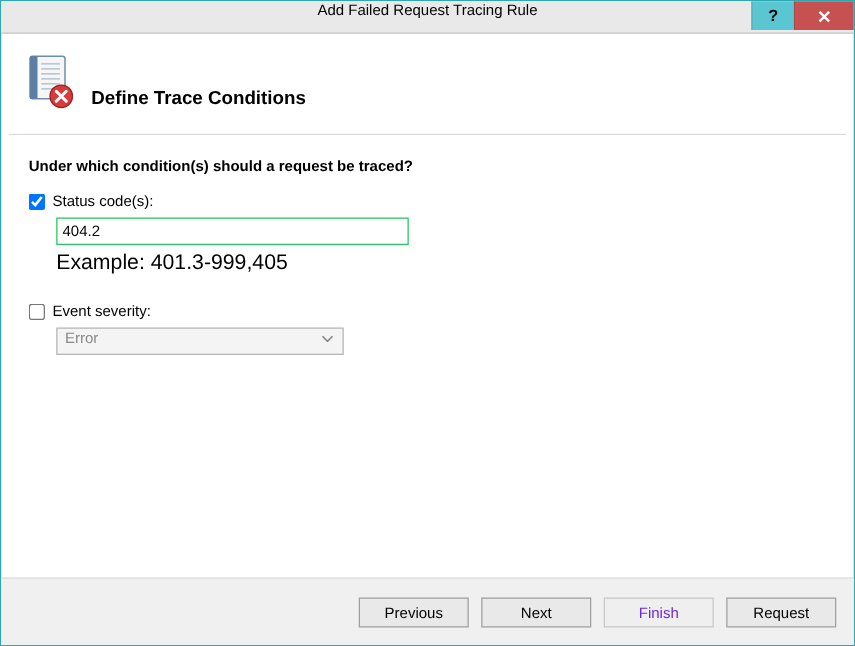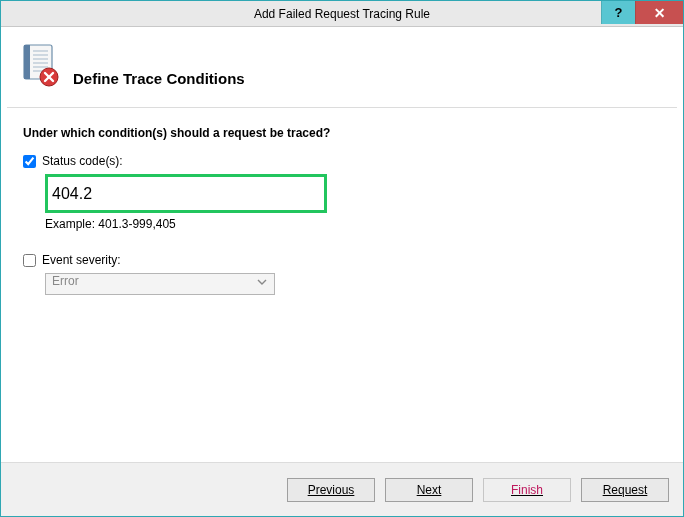--- a/index.html
+++ b/index.html
@@ -13,21 +13,21 @@
     width: 684px; height: 517px;
     border: 1px solid #2fa7b3;
     background: #fff;
     position: relative;
     display: flex; flex-direction: column;
   }
   .titlebar {
     height: 26px;
     background: #e9e9e9;
     border-bottom: 1px solid #c8c8c8;
-    display: flex; align-items: center;
+    display: flex; 
     position: relative;
   }
   .titlebar-title {
     position: absolute;
     left: 0; right: 0;
     text-align: center;
     font-size: 12px;
     color: #000;
     pointer-events: none;
   }
@@ -95,33 +95,33 @@
     gap: 6px;
     margin-bottom: 6px;
   }
   .checkbox {
     width: 13px; height: 13px;
     margin: 0;
   }
   .field-label { font-size: 12px; }
   .indent { margin-left: 22px; margin-bottom: 6px; }
   .text-input {
-    height: 39px;
-    border: 3px solid #22c55e;
+    height: 22px;
+    border: 1px solid #22c55e;
     padding: 2px 4px;
-    font-size: 16px;
+    font-size: 12px;
     font-family: inherit;
   }
   .text-input:disabled {
     background: #f4f4f4;
     color: #888;
     border-color: #b5b5b5;
   }
   .example {
-    font-size: 12px;
+    font-size: 17px;
     color: #000;
     margin-top: 4px;
   }
   .block { margin-bottom: 22px; }
 
   .select-wrap {
     display: inline-flex; align-items: flex-start;
     width: 230px; height: 22px;
     border: 1px solid #b5b5b5;
     background: #f4f4f4;
@@ -134,33 +134,32 @@
     color: #888;
   }
 
   .footer {
     height: 54px;
     border-top: 1px solid #dcdcdc;
     background: #f0f0f0;
     display: flex; align-items: center; justify-content: flex-end;
     gap: 10px;
     padding: 0 14px;
-    text-decoration: underline;
   }
   .btn {
     width: 88px; height: 24px;
     background: #e9e9e9;
     border: 1px solid #9f9f9f;
     font-size: 12px;
     font-family: inherit;
     cursor: default;
     color: #000;
   }
   .btn:disabled {
-    color: #be185d;
+    color: #6d28d9;
     border-color: #c6c6c6;
     background: #efefef;
   }
 </style>
 </head>
 <body>
 
 <div class="window">
 
   <div class="titlebar">

